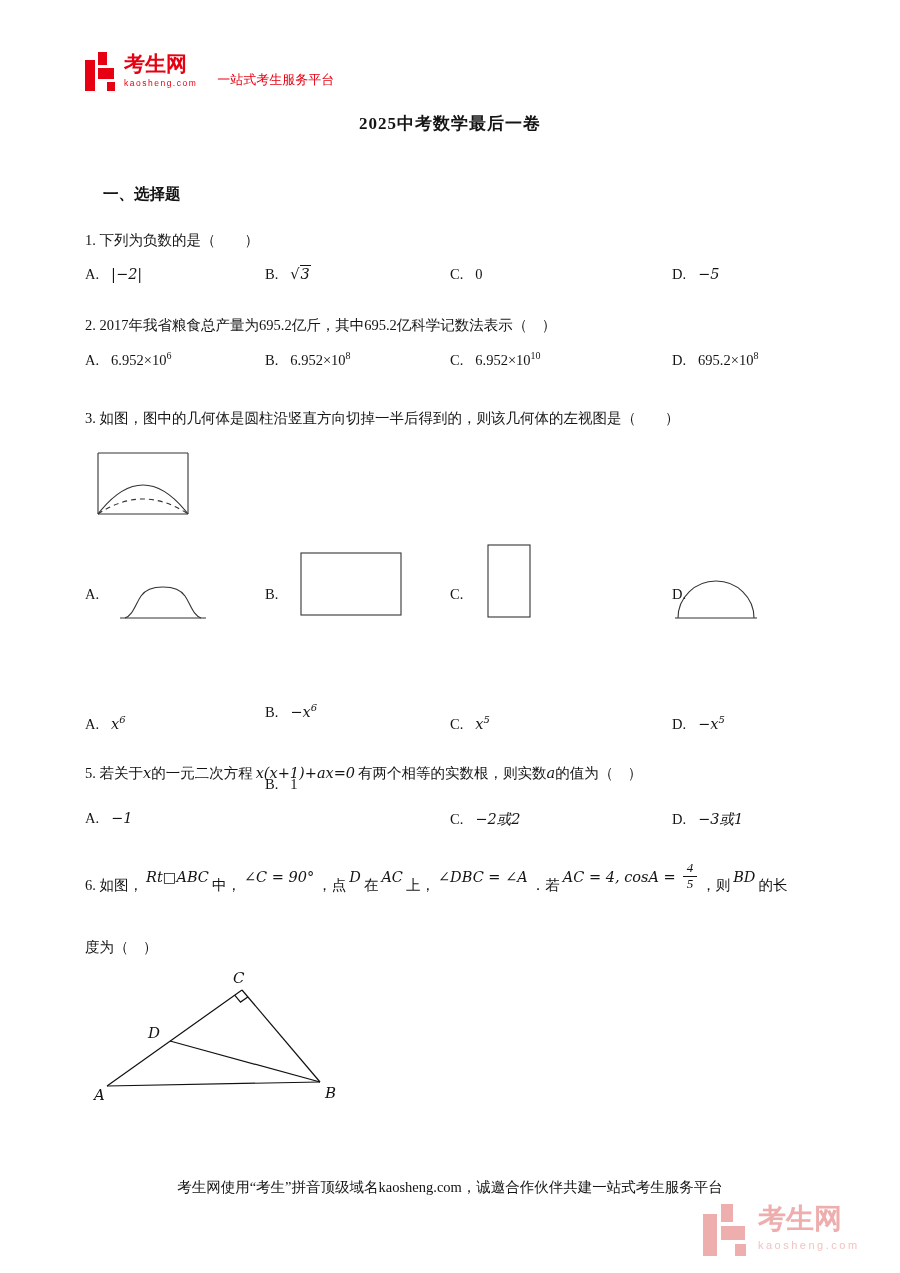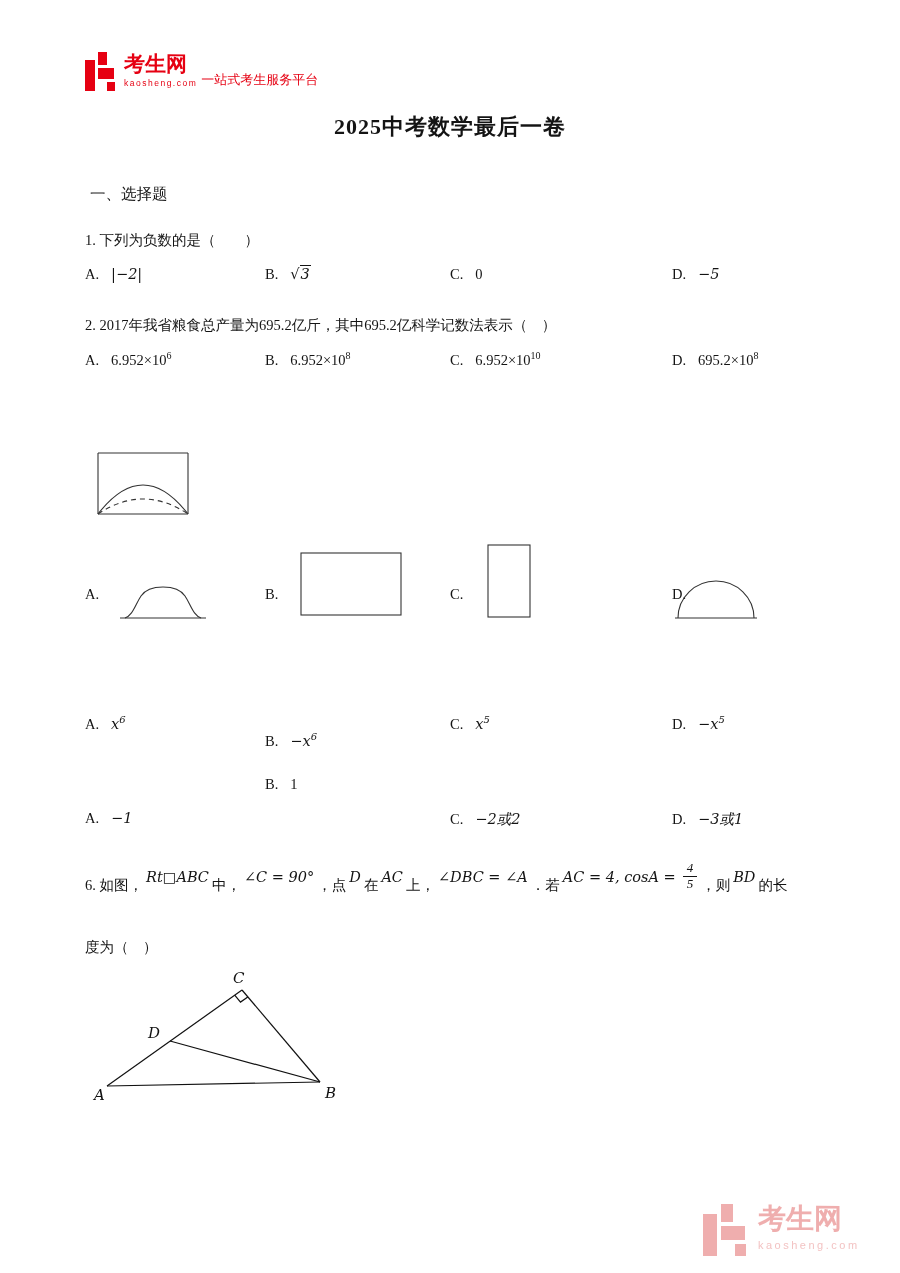--- a/index.html
+++ b/index.html
@@ -16,24 +16,24 @@
   
   .header{position:absolute;left:85px;top:52px;display:flex;align-items:flex-start;}
   .logo-icon{position:relative;width:30px;height:40px;margin-right:9px;}
   .logo-icon .b1{position:absolute;left:0;top:8px;width:10px;height:31px;background:var(--red);}
   .logo-icon .b2{position:absolute;left:13px;top:0;width:9px;height:13px;background:var(--red);}
   .logo-icon .b3{position:absolute;left:13px;top:16px;width:16px;height:11px;background:var(--red);}
   .logo-icon .b4{position:absolute;left:22px;top:30px;width:8px;height:9px;background:var(--red);}
   .brand-col{display:flex;flex-direction:column;}
   .brand-name{font-family:"Liberation Sans",sans-serif;font-weight:bold;font-size:21px;color:var(--red);line-height:1.1;}
   .brand-domain{font-family:"Liberation Sans",sans-serif;font-size:8.5px;letter-spacing:1.5px;color:var(--red);margin-top:3px;}
-  .slogan{font-family:"Liberation Sans",sans-serif;font-size:13px;color:var(--red);margin-left:4px;margin-top:19px;}
-  
-  .title{position:absolute;top:112px;left:0;width:100%;text-align:center;font-size:22px;font-weight:bold;letter-spacing:1px;}
-  .section-heading{position:absolute;left:90px;top:184px;font-size:15.5px;font-weight:normal;}
+  .slogan{font-family:"Liberation Sans",sans-serif;font-size:13px;color:var(--red);margin-left:20px;margin-top:19px;}
+  
+  .title{position:absolute;top:112px;left:0;width:100%;text-align:center;font-size:17px;font-weight:bold;letter-spacing:1px;}
+  .section-heading{position:absolute;left:103px;top:184px;font-size:15.5px;font-weight:bold;}
   
   .stem{position:absolute;left:85px;font-size:14.5px;white-space:nowrap;}
   .opt{position:absolute;font-size:14.5px;white-space:nowrap;}
   .col1{left:85px}.col2{left:265px}.col3{left:450px}.col4{left:672px}
   .opt .val{margin-left:12px;}
   .math{font-style:italic;font-family:"DejaVu Serif",serif;}
   sup{font-size:10px;line-height:0;}
   .radicand{border-top:1px solid var(--ink);padding:0 1px;}
   .frac{display:inline-flex;flex-direction:column;align-items:center;vertical-align:middle;
         line-height:1.15;font-size:13px;margin:0 4px;font-style:italic;}
@@ -99,20 +99,21 @@
   <div class="opt col2" style="top:352px">
     <span>B.</span><span class="val"><span>6.952×10</span><sup>8</sup></span>
   </div>
   <div class="opt col3" style="top:352px">
     <span>C.</span><span class="val"><span>6.952×10</span><sup>10</sup></span>
   </div>
   <div class="opt col4" style="top:352px">
     <span>D.</span><span class="val"><span>695.2×10</span><sup>8</sup></span>
   </div>
 
+  <div class="stem" style="top:409px">3. 如图，图中的几何体是圆柱沿竖直方向切掉一半后得到的，则该几何体的左视图是（　　）</div>
   <figure style="left:93px;top:440px">
     <svg width="100" height="88" viewBox="0 0 100 88">
       <g fill="none" stroke="#333" stroke-width="1.1">
         <path d="M5,13 L95,13"></path>
         <line x1="5" y1="13" x2="5" y2="74"></line>
         <line x1="95" y1="13" x2="95" y2="74"></line>
         <line x1="5" y1="74" x2="95" y2="74"></line>
         <path d="M5,74 Q50,16 95,74"></path>
         <path d="M5,74 Q50,44 95,74" stroke-dasharray="5,4"></path>
       </g>
@@ -145,30 +146,33 @@
       <g fill="none" stroke="#333" stroke-width="1.1">
         <line x1="2" y1="42" x2="84" y2="42"></line>
         <path d="M5,42 A38,37 0 0 1 81,42"></path>
       </g>
     </svg>
   </figure>
 
   <div class="opt col1" style="top:716px">
     <span>A.</span><span class="val math"><span>x</span><sup>6</sup></span>
   </div>
-  <div class="opt col2" style="top:733px">
+  <div class="opt col2" style="top:704px">
     <span>B.</span><span class="val math"><span>−x</span><sup>6</sup></span>
   </div>
   <div class="opt col3" style="top:716px">
     <span>C.</span><span class="val math"><span>x</span><sup>5</sup></span>
   </div>
   <div class="opt col4" style="top:716px">
     <span>D.</span><span class="val math"><span>−x</span><sup>5</sup></span>
   </div>
 
+  <div class="stem" style="top:764px">
+    <span>5. 若关于</span><span class="math">x</span><span>的一元二次方程</span><span class="math" style="margin:0 3px">x(x+1)+ax=0</span><span>有两个相等的实数根，则实数</span><span class="math">a</span><span>的值为（　）</span>
+  </div>
   <div class="opt col1" style="top:810px">
     <span>A.</span><span class="val math">−1</span>
   </div>
   <div class="opt col2" style="top:776px">
     <span>B.</span><span class="val">1</span>
   </div>
   <div class="opt col3" style="top:810px">
     <span>C.</span><span class="val math">−2或2</span>
   </div>
   <div class="opt col4" style="top:810px">
@@ -208,20 +212,21 @@
       </g>
       <g font-size="15" font-style="italic" font-family="DejaVu Serif, serif" fill="#111">
         <text x="141" y="15">C</text>
         <text x="56" y="70">D</text>
         <text x="2" y="132">A</text>
         <text x="233" y="130">B</text>
       </g>
     </svg>
   </figure>
 
+  <div class="footer">考生网使用“考生”拼音顶级域名kaosheng.com，诚邀合作伙伴共建一站式考生服务平台</div>
 
   <div class="watermark">
     <div class="wm-icon">
       <div class="b1"></div>
         <div class="b2"></div>
         <div class="b3"></div>
         <div class="b4"></div>
     </div>
     <div class="wm-col">
       <span class="wm-brand">考生网</span>

